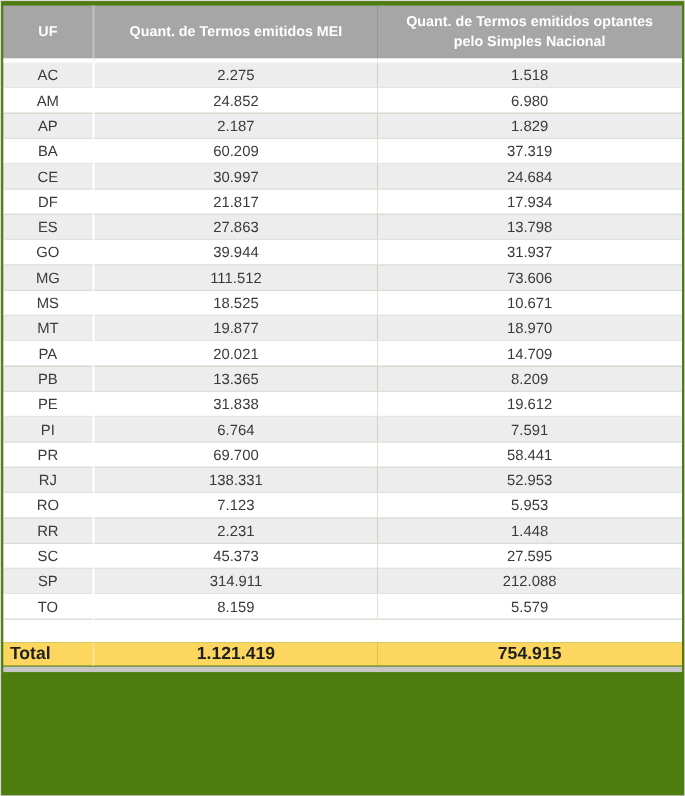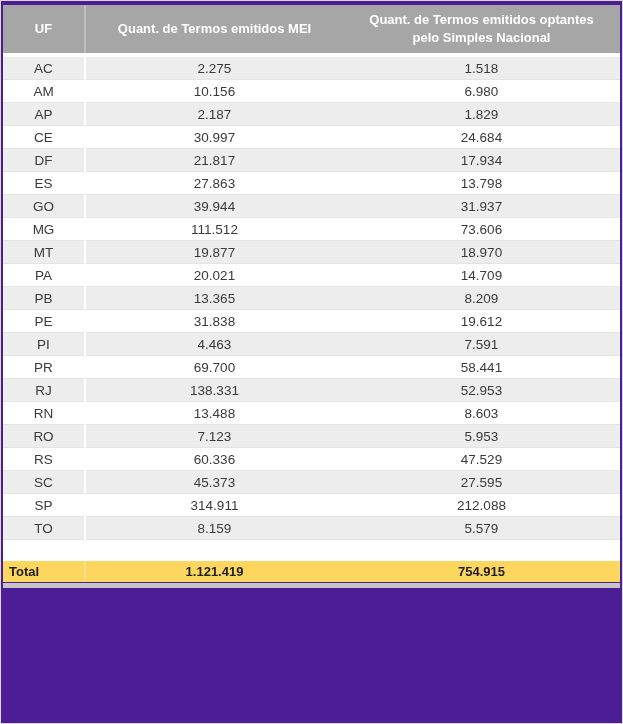--- a/index.html
+++ b/index.html
@@ -6,21 +6,21 @@
     margin: 0;
     padding: 0;
     background: #ffffff;
     font-family: "Liberation Sans", sans-serif;
   }
   .page {
     width: 623px;
     height: 724px;
     box-sizing: border-box;
     border: 1px solid #d9d9d9;
-    background: #4c1d95;
+    background: #4d7c0f;
     padding: 4px 2px 0 2px;
     overflow: hidden;
   }
   table.uf-table {
     width: 617px;
     border-collapse: collapse;
     table-layout: fixed;
   }
   col.c1 { width: 82px; }
   col.c2 { width: 258px; }
@@ -62,21 +62,21 @@
 
   tfoot td { padding: 0; }
   tr.spacer-row td {
     height: 21px;
     background: #ffffff;
     border: none;
   }
   tr.total-row td {
     background: var(--total-bg, #fcd65f);
     color: #1f1f1f;
-    font-size: 13px;
+    font-size: 16px;
     font-weight: bold;
     text-align: center;
     vertical-align: middle;
     height: 21px;
   }
   tr.total-row td:first-child {
     text-align: left;
     padding-left: 6px;
     border-right: 2px solid #fbe08d;
   }
@@ -106,29 +106,34 @@
       </tr>
     </thead>
     <tbody id="rows-body">
         <tr>
           <td>AC</td>
           <td>2.275</td>
           <td>1.518</td>
         </tr>
         <tr>
           <td>AM</td>
-          <td>10.156</td>
+          <td>24.852</td>
           <td>6.980</td>
         </tr>
         <tr>
           <td>AP</td>
           <td>2.187</td>
           <td>1.829</td>
         </tr>
         <tr>
+          <td>BA</td>
+          <td>60.209</td>
+          <td>37.319</td>
+        </tr>
+        <tr>
           <td>CE</td>
           <td>30.997</td>
           <td>24.684</td>
         </tr>
         <tr>
           <td>DF</td>
           <td>21.817</td>
           <td>17.934</td>
         </tr>
         <tr>
@@ -140,20 +145,25 @@
           <td>GO</td>
           <td>39.944</td>
           <td>31.937</td>
         </tr>
         <tr>
           <td>MG</td>
           <td>111.512</td>
           <td>73.606</td>
         </tr>
         <tr>
+          <td>MS</td>
+          <td>18.525</td>
+          <td>10.671</td>
+        </tr>
+        <tr>
           <td>MT</td>
           <td>19.877</td>
           <td>18.970</td>
         </tr>
         <tr>
           <td>PA</td>
           <td>20.021</td>
           <td>14.709</td>
         </tr>
         <tr>
@@ -161,47 +171,42 @@
           <td>13.365</td>
           <td>8.209</td>
         </tr>
         <tr>
           <td>PE</td>
           <td>31.838</td>
           <td>19.612</td>
         </tr>
         <tr>
           <td>PI</td>
-          <td>4.463</td>
+          <td>6.764</td>
           <td>7.591</td>
         </tr>
         <tr>
           <td>PR</td>
           <td>69.700</td>
           <td>58.441</td>
         </tr>
         <tr>
           <td>RJ</td>
           <td>138.331</td>
           <td>52.953</td>
         </tr>
         <tr>
-          <td>RN</td>
-          <td>13.488</td>
-          <td>8.603</td>
-        </tr>
-        <tr>
           <td>RO</td>
           <td>7.123</td>
           <td>5.953</td>
         </tr>
         <tr>
-          <td>RS</td>
-          <td>60.336</td>
-          <td>47.529</td>
+          <td>RR</td>
+          <td>2.231</td>
+          <td>1.448</td>
         </tr>
         <tr>
           <td>SC</td>
           <td>45.373</td>
           <td>27.595</td>
         </tr>
         <tr>
           <td>SP</td>
           <td>314.911</td>
           <td>212.088</td>

